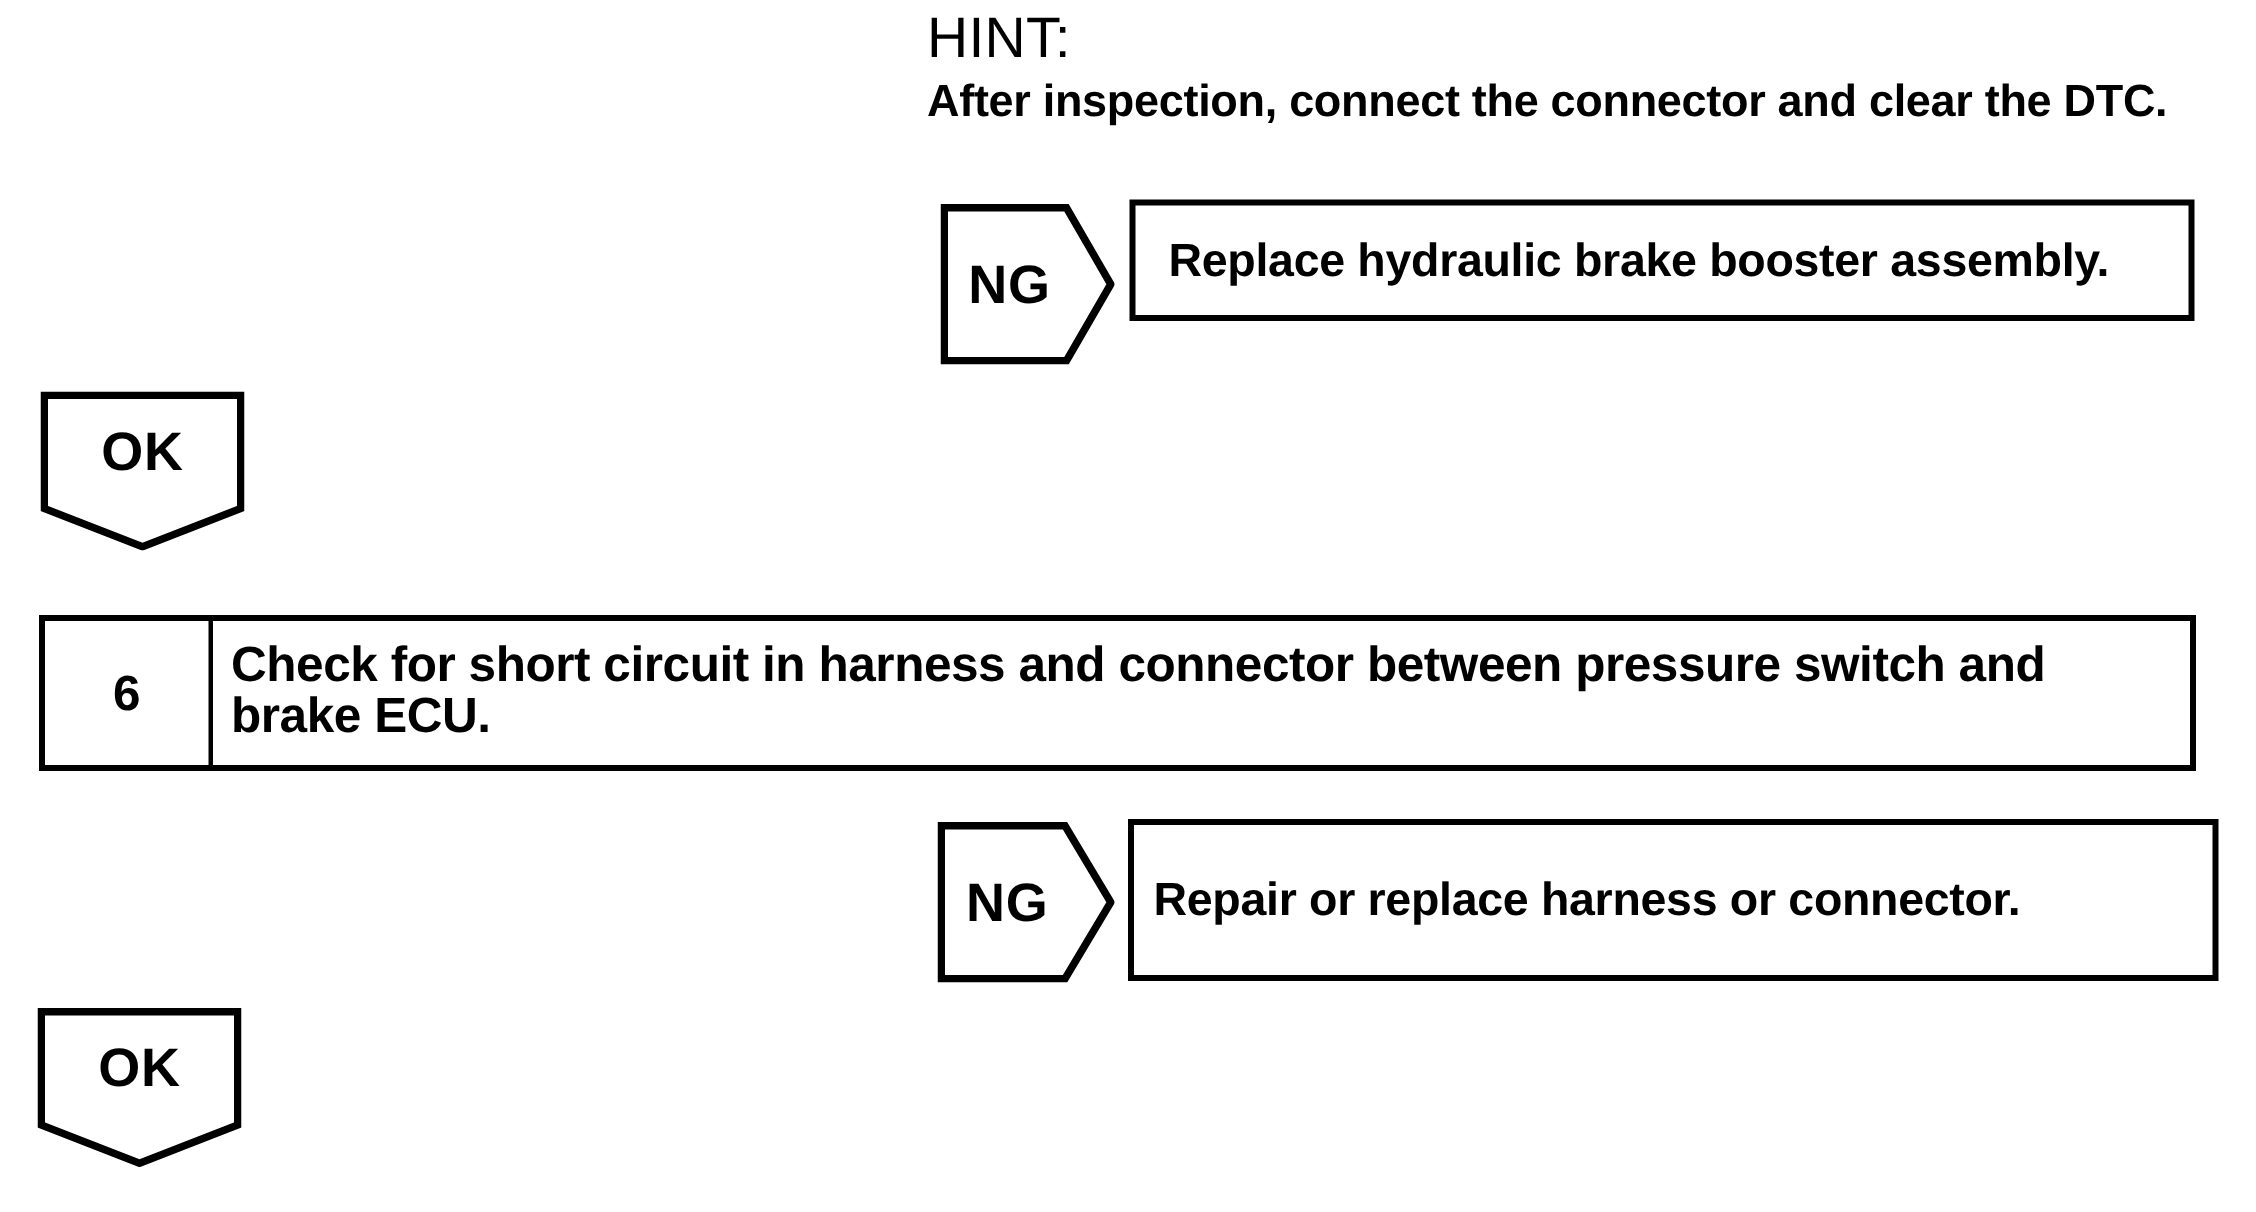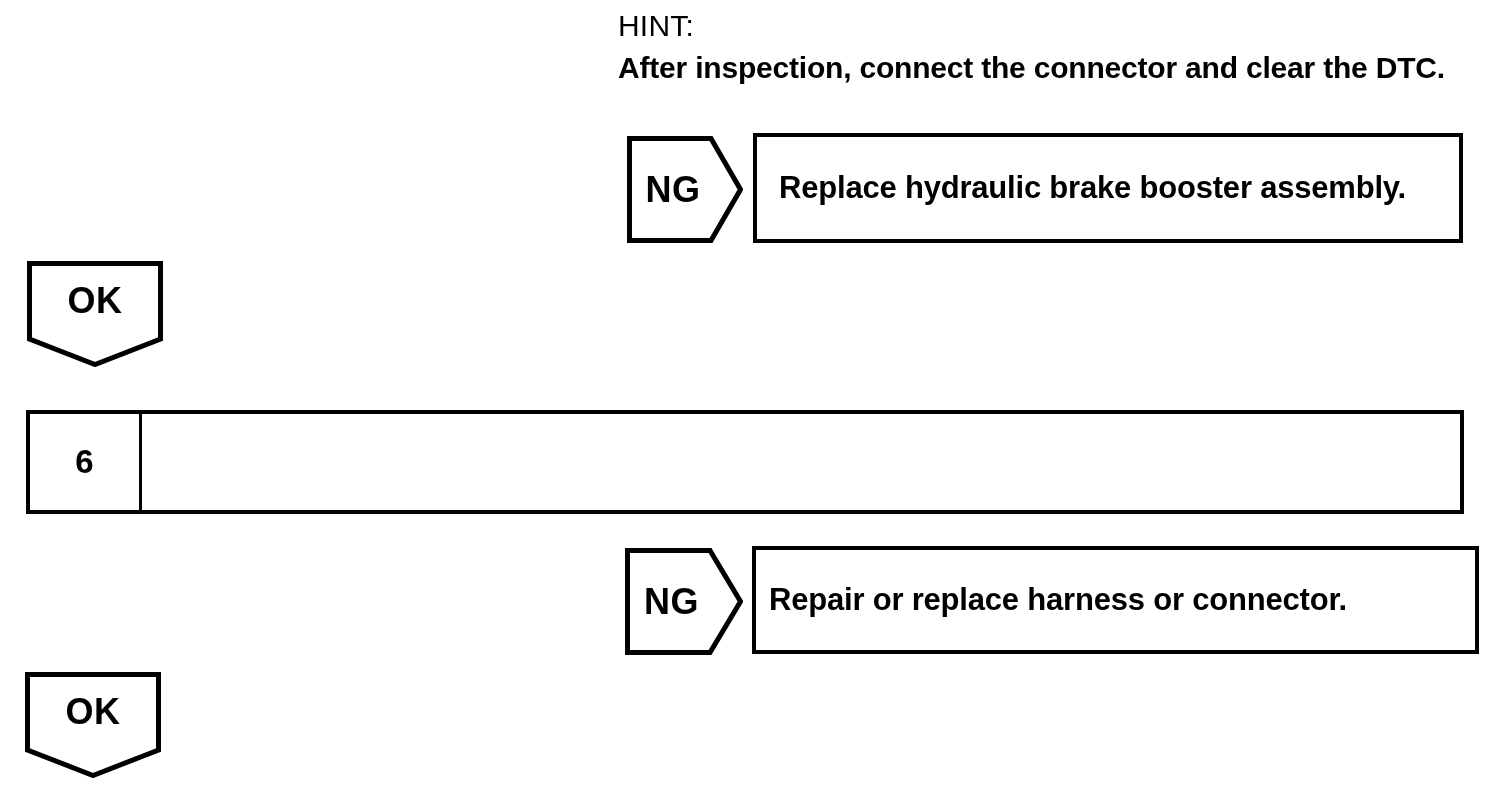--- a/index.html
+++ b/index.html
@@ -13,21 +13,21 @@
     width: 1504px;
     height: 808px;
     background: #ffffff;
     overflow: hidden;
   }
   .abs { position: absolute; }
 
   
   .hint-label {
     left: 618px; top: 8px;
-    font-size: 30px; line-height: 36px; font-weight: 400;
+    font-size: 38px; line-height: 36px; font-weight: 400;
     letter-spacing: 0.2px;
   }
   .hint-text {
     left: 618px; top: 50px;
     font-size: 30px; line-height: 36px; font-weight: 700;
     letter-spacing: -0.2px;
     white-space: nowrap;
   }
 
   
@@ -77,33 +77,34 @@
 
   <div class="abs hint-label">HINT:</div>
   <div class="abs hint-text">After inspection, connect the connector and clear the DTC.</div>
 
   <div class="abs" style="left:627px; top:136px; width:116px; height:107px;">
     <svg class="tag-svg" width="116" height="107" viewBox="0 0 116 107">
       <polygon points="2.5,2.5 84,2.5 113.5,53.5 84,104.5 2.5,104.5" fill="#ffffff" stroke="#000000" stroke-width="5" stroke-linejoin="miter"></polygon>
     </svg>
     <div class="abs tag-label" style="left:0; top:0; width:92px; height:107px;">NG</div>
   </div>
-  <div class="abs result-box" style="left:753px; top:133px; width:710px; height:110px;padding-left:22px;">
+  <div class="abs result-box" style="left:753px; top:133px; width:710px; height:81px;padding-left:22px;">
     <span>Replace hydraulic brake booster assembly.</span>
   </div>
 
   <div class="abs" style="left:27px; top:261px; width:136px; height:106px;">
     <svg class="tag-svg" width="136" height="106" viewBox="0 0 136 106">
       <polygon points="2.5,2.5 133.5,2.5 133.5,78 68,103.5 2.5,78" fill="#ffffff" stroke="#000000" stroke-width="5" stroke-linejoin="miter"></polygon>
     </svg>
     <div class="abs tag-label" style="left:0; top:0; width:136px; height:80px;">OK</div>
   </div>
 
   <div class="abs step-box">
     <div class="step-number-cell">6</div>
+    <div class="step-instruction">Check for short circuit in harness and connector between pressure switch and brake ECU.</div>
   </div>
 
   <div class="abs" style="left:625px; top:548px; width:118px; height:107px;">
     <svg class="tag-svg" width="118" height="107" viewBox="0 0 118 107">
       <polygon points="2.5,2.5 85,2.5 115.5,53.5 85,104.5 2.5,104.5" fill="#ffffff" stroke="#000000" stroke-width="5" stroke-linejoin="miter"></polygon>
     </svg>
     <div class="abs tag-label" style="left:0; top:0; width:93px; height:107px;">NG</div>
   </div>
   <div class="abs result-box" style="left:752px; top:546px; width:727px; height:108px;">
     <span>Repair or replace harness or connector.</span>

